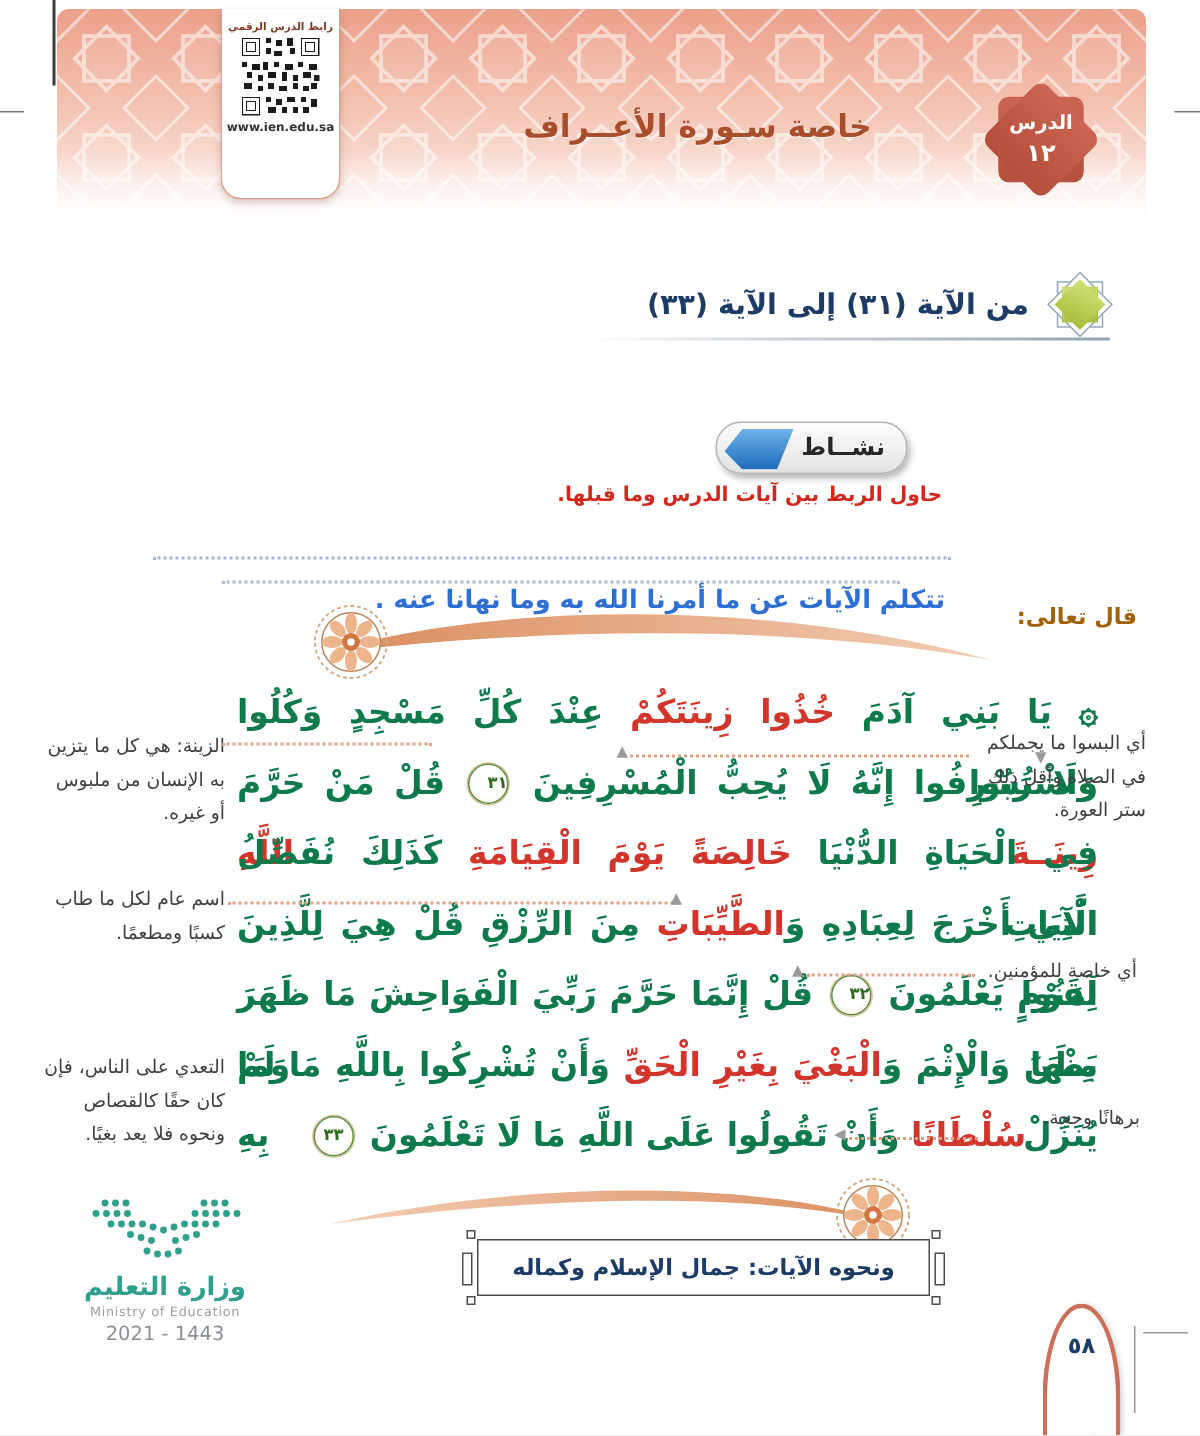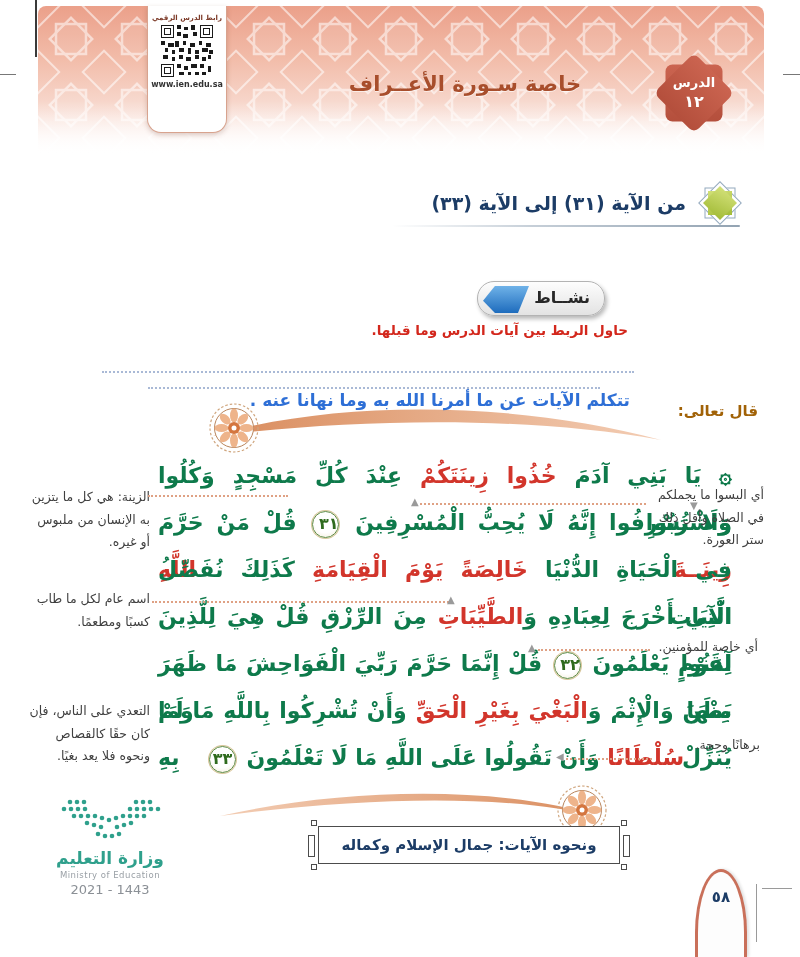--- a/index.html
+++ b/index.html
@@ -95,21 +95,21 @@
   .rosette.bottom{ left:556px; top:784px; }
 
   
   .quran{ position:absolute; left:158px; top:452px; width:574px; direction:rtl; }
   .quran-line{ height:47px; line-height:47px; font-size:22px; font-weight:bold;
     color:var(--c-green,#0e7a4b); white-space:normal;
     text-align:justify; text-align-last:justify; }
   .quran-line.center{ text-align:center; text-align-last:center; }
   .quran-line .r{ color:var(--c-qred,#d2352b); }
   .ayah-badge{ display:inline-block; width:27px; height:27px; line-height:24px;
-    border:1.5px solid #5d8b46; border-radius:50%; font-size:16px; color:#2f6b1e;
+    border:1.5px solid #5d8b46; border-radius:50%; font-size:11px; color:#2f6b1e;
     text-align:center; vertical-align:middle; margin:0 3px;
     background:radial-gradient(circle at 50% 40%, #ffffff 55%, #f0e9d2 100%);
     box-shadow:0 0 0 1px #d8c69a; font-weight:bold; }
 
   
   .note{ position:absolute; font-size:12.5px; color:#3f3f3f; line-height:1.8;
     direction:rtl; text-align:right; }
   .note.rn1{ left:648px; top:484px; width:116px; }
   .note.rn2{ left:658px; top:636px; width:100px; }
   .note.rn3{ left:672px; top:734px; width:88px; }

